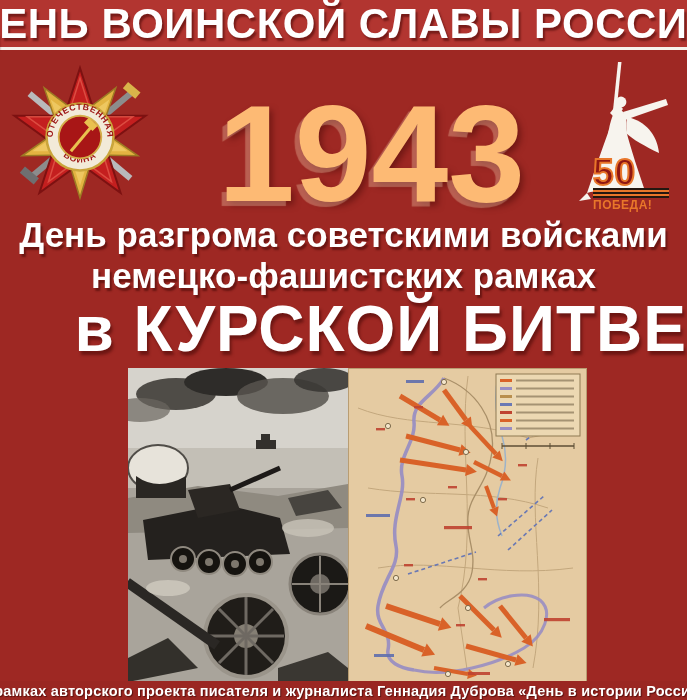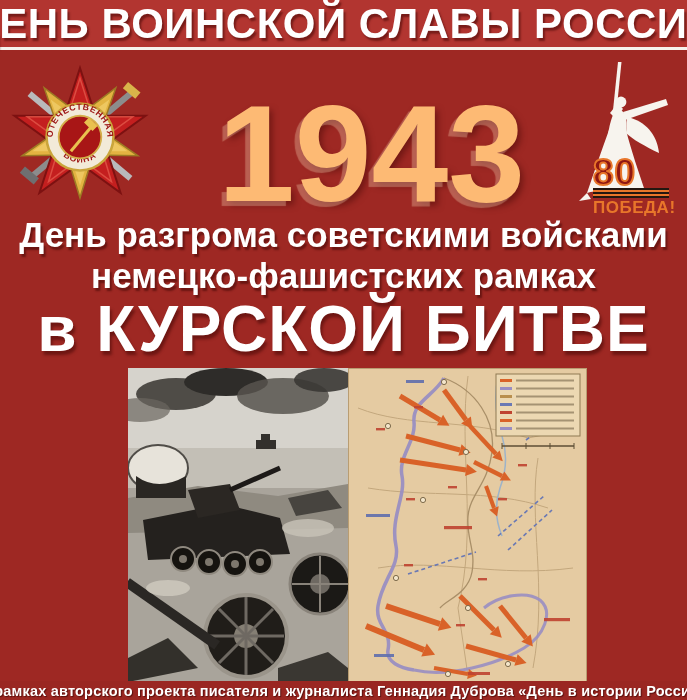--- a/index.html
+++ b/index.html
@@ -35,30 +35,30 @@
   .victory-number {
     position:absolute; left:32px; top:92px; font-size:37px; font-weight:bold;
     color:#8f1713; -webkit-text-stroke:2px #e8762a; letter-spacing:1px;
   }
   .victory-ribbon {
     position:absolute; left:32px; top:128px; width:76px; height:10px;
     background:repeating-linear-gradient(180deg,
       #241710 0 2px, #e8762a 2px 4px, #241710 4px 6px, #e8762a 6px 8px, #241710 8px 10px);
   }
   .victory-label {
-    position:absolute; left:32px; top:138px; font-size:17px; font-weight:bold;
+    position:absolute; left:32px; top:138px; font-size:12px; font-weight:bold;
     color:#e8762a; letter-spacing:0.5px; white-space:nowrap;
   }
   .subtitle {
     position:absolute; top:214px; left:0; width:687px; text-align:center;
     color:#ffffff; font-weight:bold; font-size:35px; line-height:1.18;
     text-shadow:2px 3px 2px rgba(70,8,6,0.6);
   }
   .battle-title {
-    position:absolute; top:292px; left:0; width:687px; text-align:center;
+    position:absolute; top:292px; left:0; width:687px; text-align:right;
     color:#ffffff; font-weight:bold; font-size:64px; letter-spacing:1px;
     text-shadow:2px 4px 3px rgba(70,8,6,0.55); white-space:nowrap;
   }
   .images-row { position:absolute; top:368px; left:128px; display:flex; }
   .images-row svg { display:block; }
   .footer {
     position:absolute; bottom:0; left:0; width:687px; height:19px;
     display:flex; align-items:center; justify-content:center;
     background:#9a2722;
   }
@@ -115,21 +115,21 @@
     <svg class="statue-svg" width="124" height="152" viewBox="0 0 124 152" fill="#f7f4ee">
       <polygon points="57,2 60.5,2 55,56 51.5,55"></polygon>
       <circle cx="60" cy="42" r="5.4"></circle>
       <polygon points="49,53 57,43 62,49 54,58"></polygon>
       <path d="M56,47 C64,51 67,59 65,70 L47,74 C49,62 52,53 56,47 Z"></path>
       <polygon points="62,52 105,39 107,45 64,60"></polygon>
       <path d="M66,57 C85,61 96,75 98,93 C85,87 71,79 65,73 Z"></path>
       <path d="M48,70 C40,92 33,112 26,133 C42,128 52,135 60,129 C67,135 77,130 86,137 C77,110 70,90 65,70 Z"></path>
       <polygon points="26,133 18,141 30,139"></polygon>
     </svg>
-    <div class="victory-number">80</div>
+    <div class="victory-number">50</div>
     <div class="victory-ribbon"></div>
     <div class="victory-label">ПОБЕДА!</div>
   </div>
 
   <div class="subtitle">
     <div>День разгрома советскими войсками</div>
     <div>немецко-фашистских рамках</div>
   </div>
 
   <div class="battle-title">в КУРСКОЙ БИТВЕ</div>

